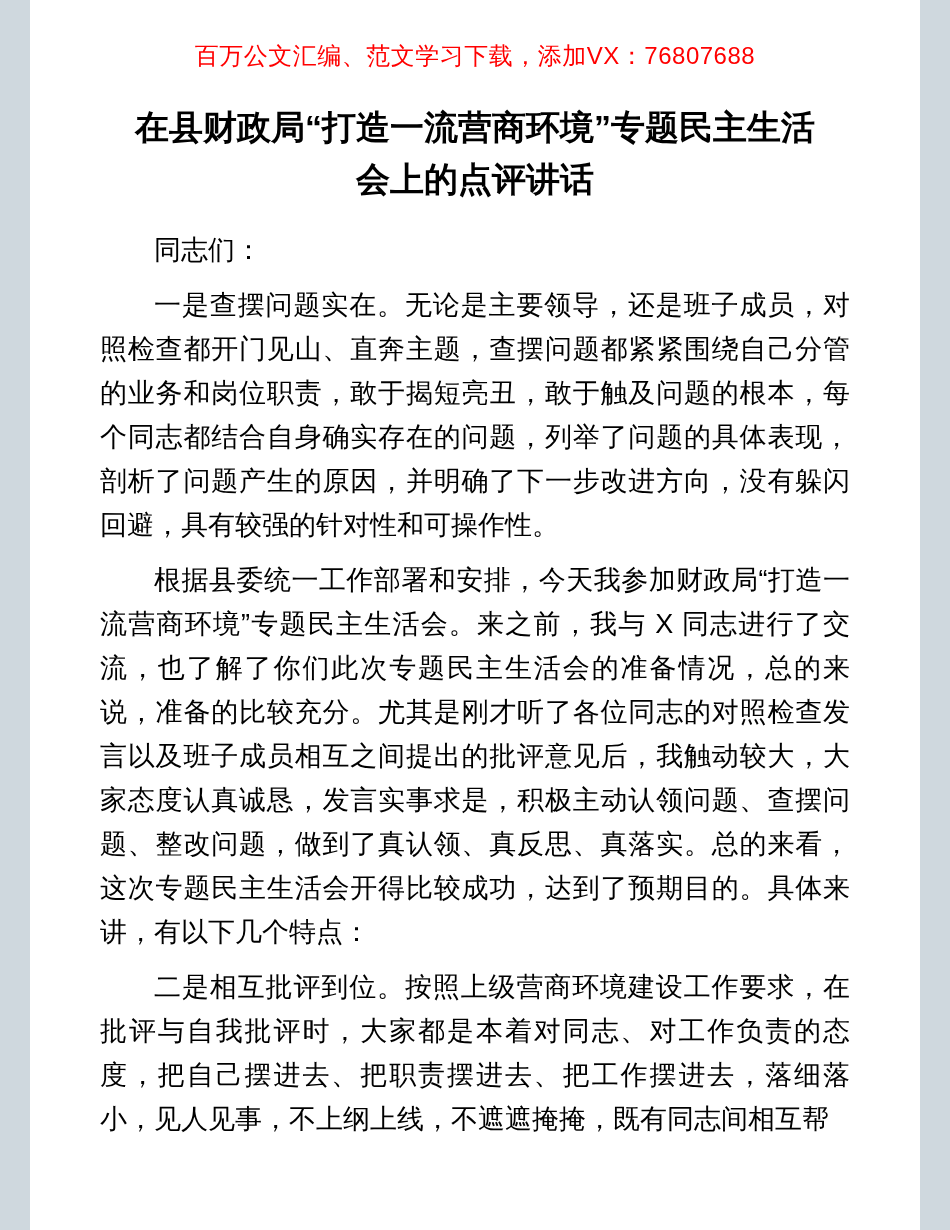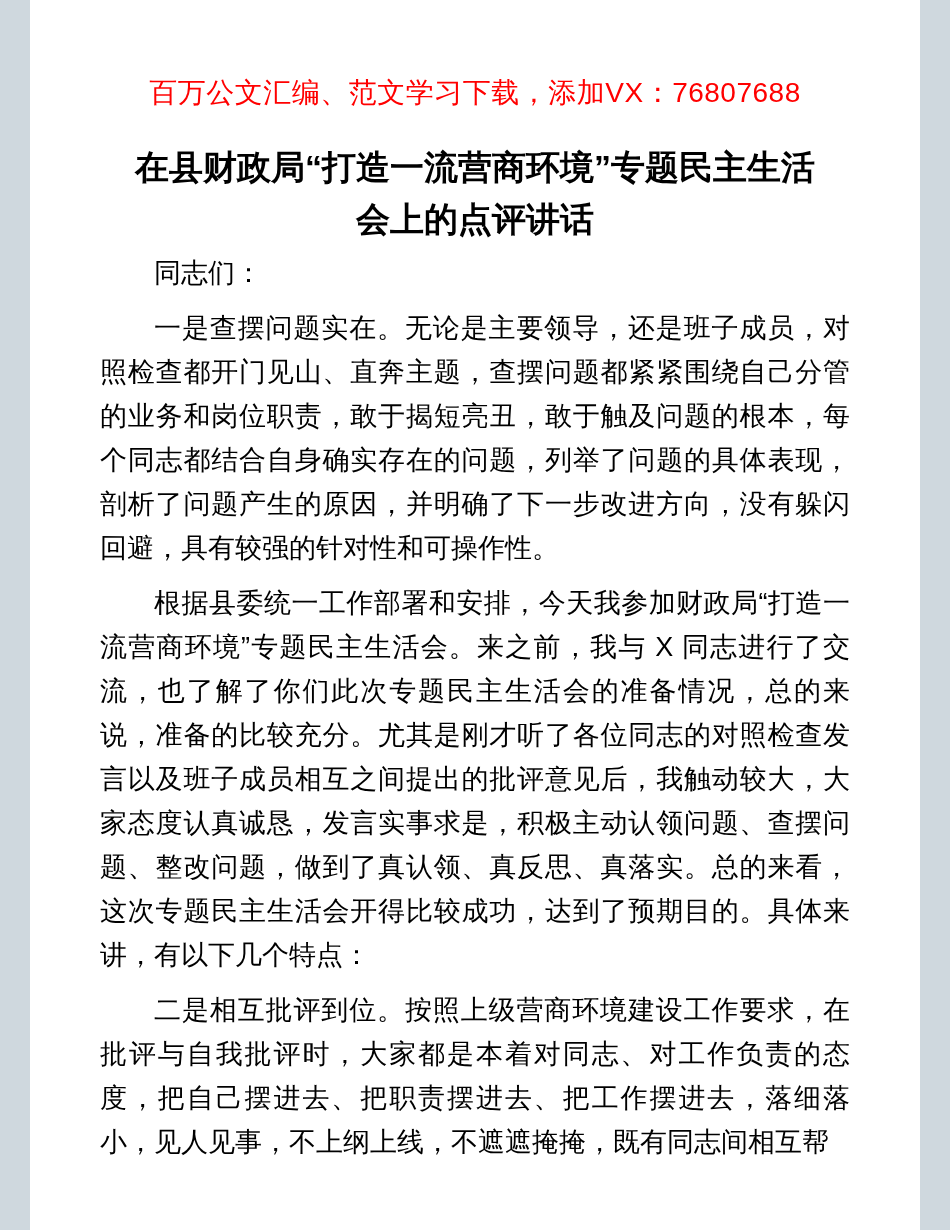--- a/index.html
+++ b/index.html
@@ -15,35 +15,34 @@
   .page {
     width: 890px;
     height: 1230px;
     margin: 0 auto;
     background: var(--page-bg, #ffffff);
     padding: 40px 70px 0 70px;
   }
   .notice {
     color: var(--notice-red, #ff0000);
     text-align: center;
-    font-size: 28px;
+    font-size: 24px;
     line-height: 1.3;
     margin-bottom: 30px;
     font-weight: 400;
     letter-spacing: 0.5px;
-    margin-top: 35px;
   }
   .doc-title {
     font-size: 34px;
     font-weight: 700;
     color: var(--text, #000000);
     text-align: center;
     line-height: 52px;
     max-width: 700px;
-    margin: 0 auto 6px auto;
+    margin: 0 auto 23px auto;
   }
   .body-text .para {
     font-size: 27px;
     line-height: 44px;
     color: var(--text, #000000);
     text-align: justify;
     text-justify: inter-character;
     text-indent: 2em;
     margin-bottom: 11px;
     word-break: break-all;

